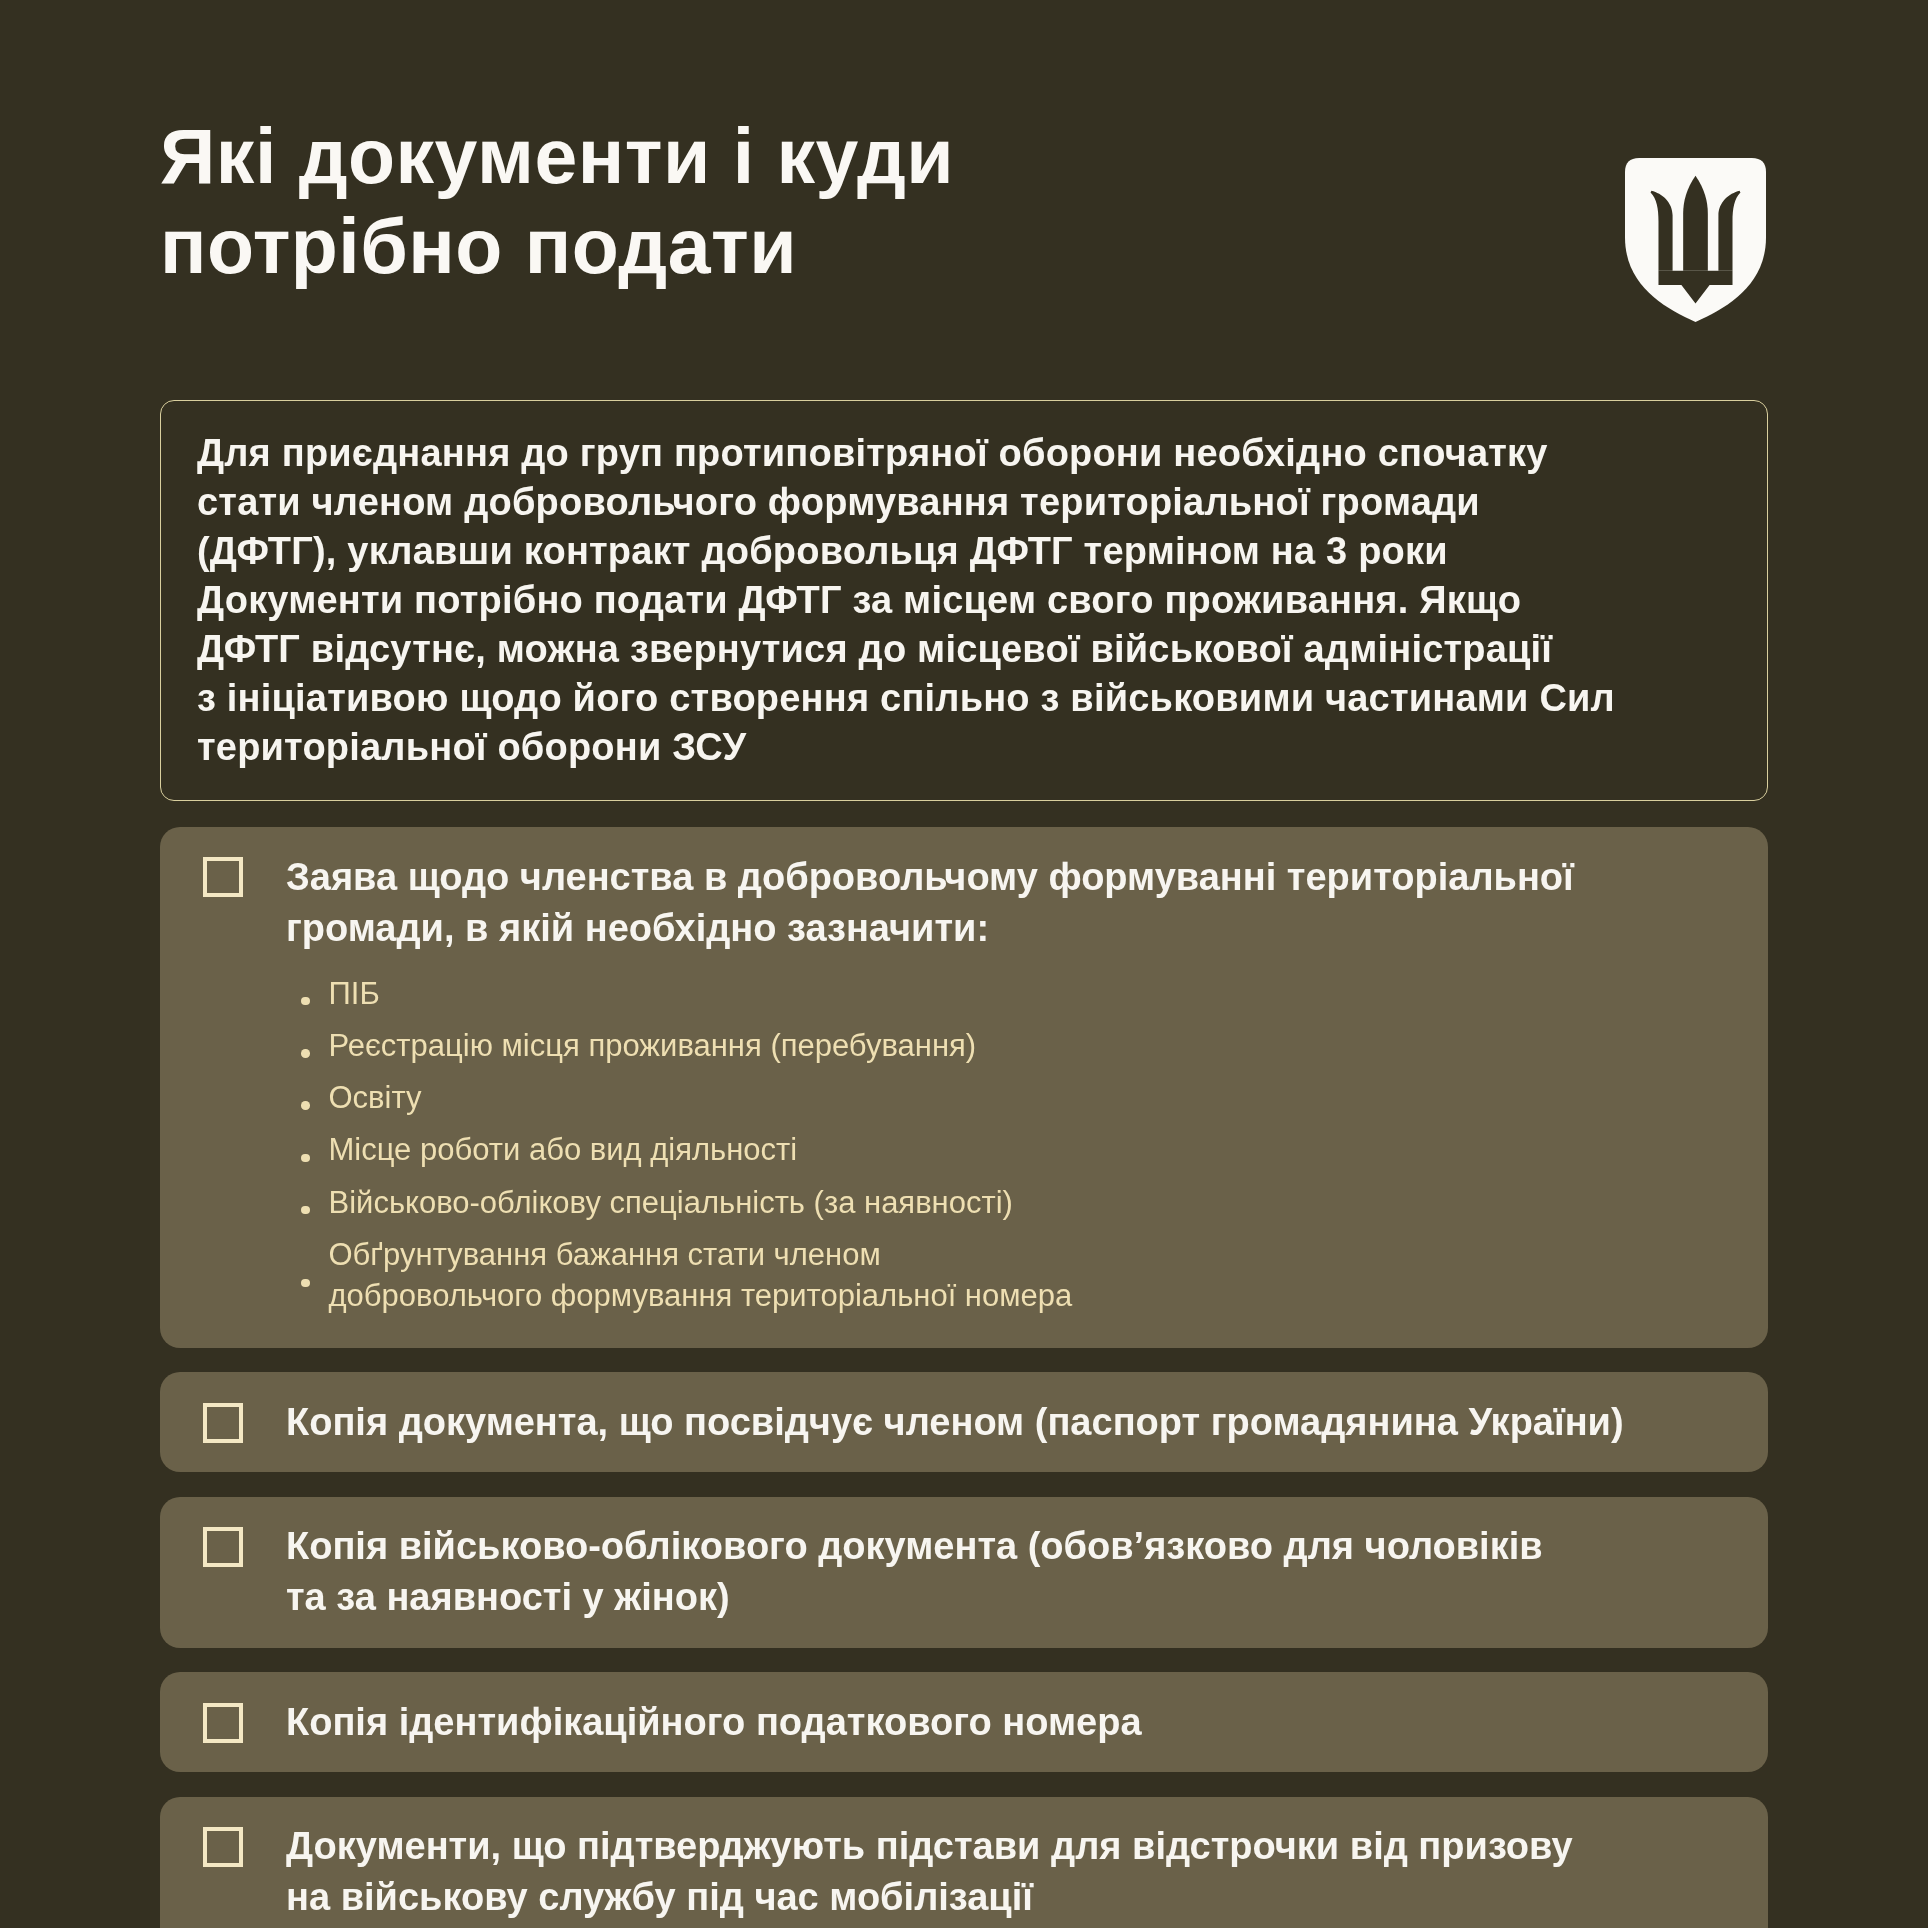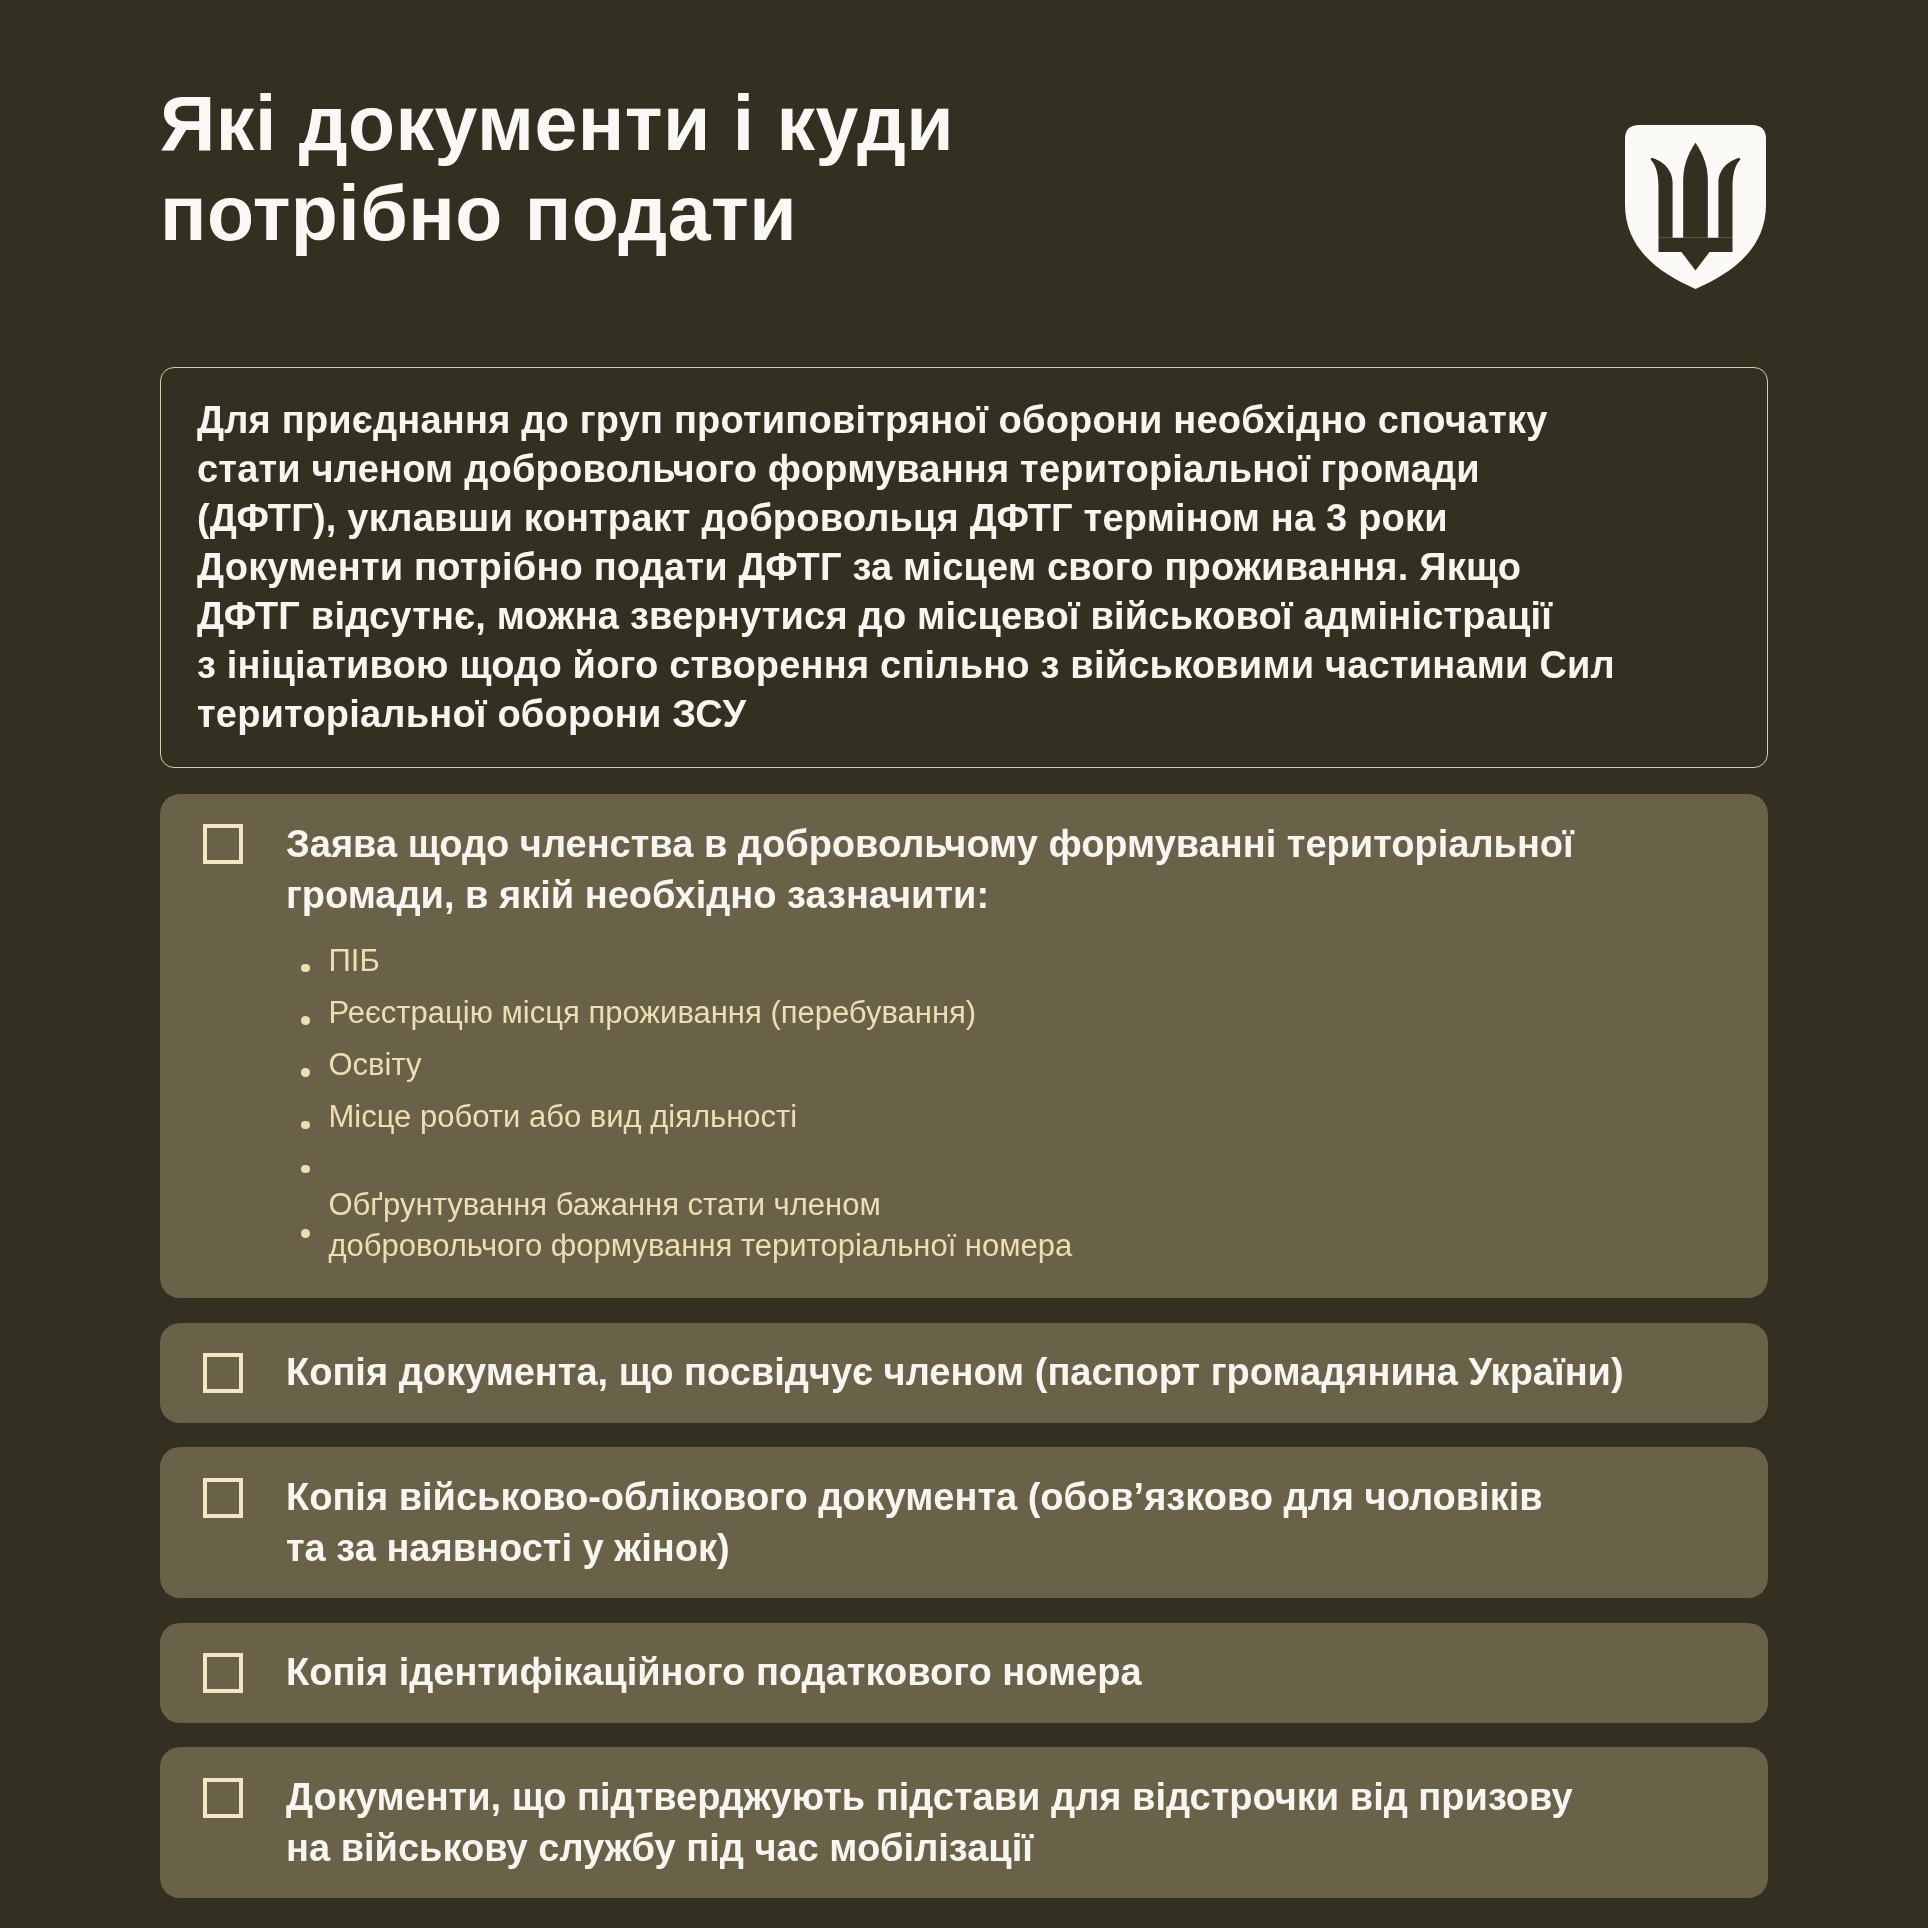--- a/index.html
+++ b/index.html
@@ -13,21 +13,21 @@
     overflow: hidden;
     font-family: "Liberation Sans", sans-serif;
     color: #f7f5f2;
     box-sizing: border-box;
   }
   *, *::before, *::after { box-sizing: border-box; }
 
   .page {
     width: 1928px;
     height: 1518px;
-    padding: 78px 160px 0 160px;
+    padding: 111px 160px 0 160px;
   }
 
   
   .header {
     display: flex;
     justify-content: space-between;
     align-items: flex-start;
   }
   .title {
     margin: 0;
@@ -172,20 +172,21 @@
           <li class="bullet">
             <span class="dot"></span>
             <span class="bullet-text">Освіту</span>
           </li>
           <li class="bullet">
             <span class="dot"></span>
             <span class="bullet-text">Місце роботи або вид діяльності</span>
           </li>
           <li class="bullet">
             <span class="dot"></span>
+            <span class="bullet-text">Військово-облікову спеціальність (за наявності)</span>
           </li>
           <li class="bullet">
             <span class="dot"></span>
             <span class="bullet-text">Обґрунтування бажання стати членом
 добровольчого формування територіальної номера</span>
           </li>
         </ul>
       </div>
     </article>
 

